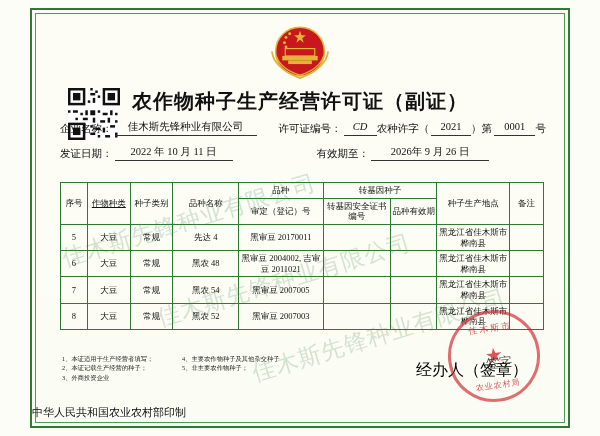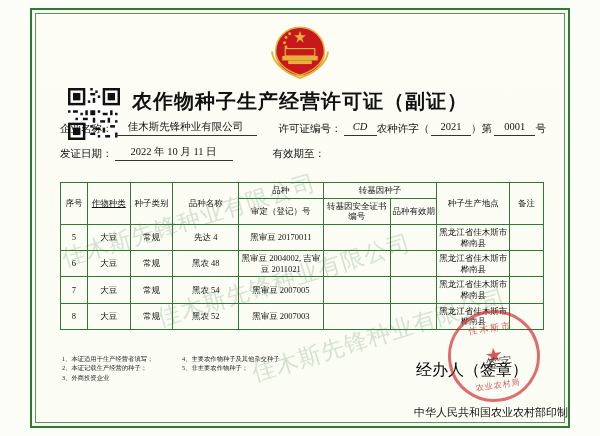--- a/index.html
+++ b/index.html
@@ -131,21 +131,21 @@
   }
   .printdate{
     position:absolute;
     right:36px;top:370px;
     font-size:10px;
     z-index:6;
   }
   .footer{
     position:absolute;
     bottom:6px;left:0;width:100%;
-    text-align:right;
+    text-align:left;
     font-size:11px;
     color:#111;
     z-index:6;
   }
   
   .seal{
     position:absolute;
     right:28px;top:300px;
     width:86px;height:86px;
     border:3px solid rgba(205,32,38,0.65);
@@ -270,21 +270,22 @@
       <span class="f-label">农种许字（</span>
       <span class="f-val cell-year">2021</span>
       <span class="f-label">）第</span>
       <span class="f-val cell-seq">0001</span>
       <span class="f-label">号</span>
     </div>
     <div class="row-gap"></div>
     <div class="row1">
       <span class="f-label">发证日期：</span>
       <span class="f-val cell-date">2022 年 10 月 11 日</span>
-      <span class="f-label" style="margin-left:40px;">有效期至：</span>
+      <span class="f-label" style="margin-left:84px;">有效期至：</span>
+      <span class="f-val cell-valid">2026年 9 月 26 日</span>
     </div>
   </div>
 
   <table class="grid">
     <thead>
       <tr>
         <th class="c-no" rowspan="2">序号</th>
         <th class="c-crop" rowspan="2">作物种类</th>
         <th class="c-type" rowspan="2">种子类别</th>
         <th class="c-name" rowspan="2">品种名称</th>

